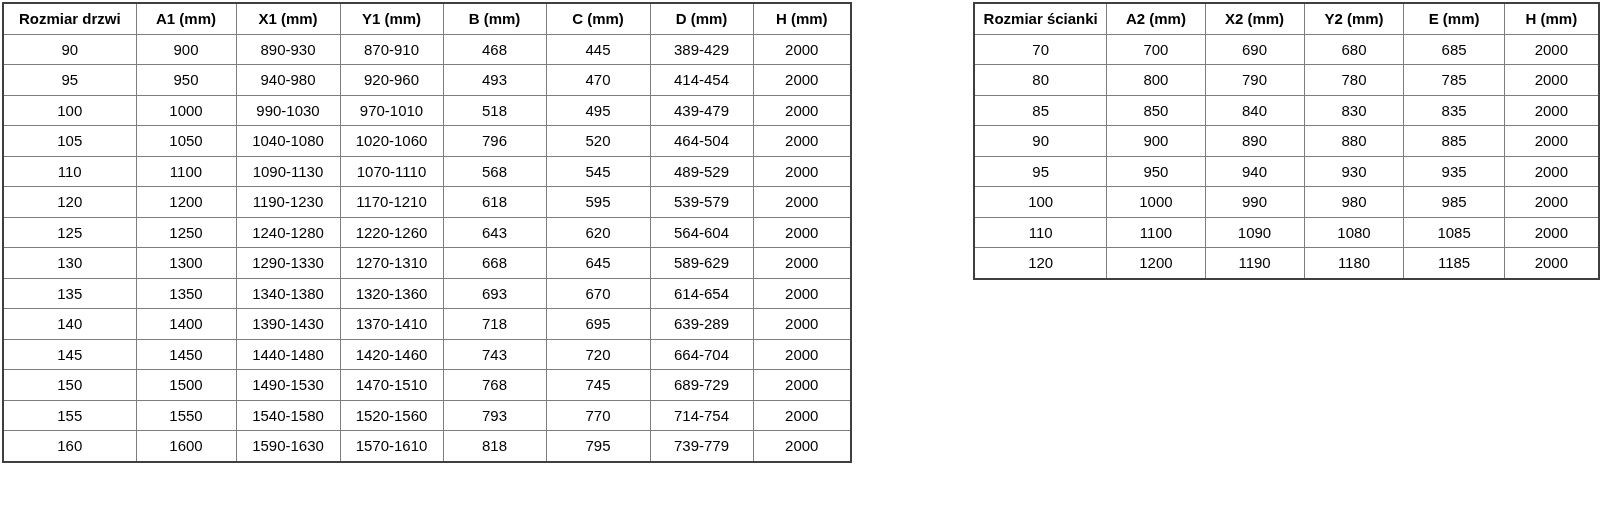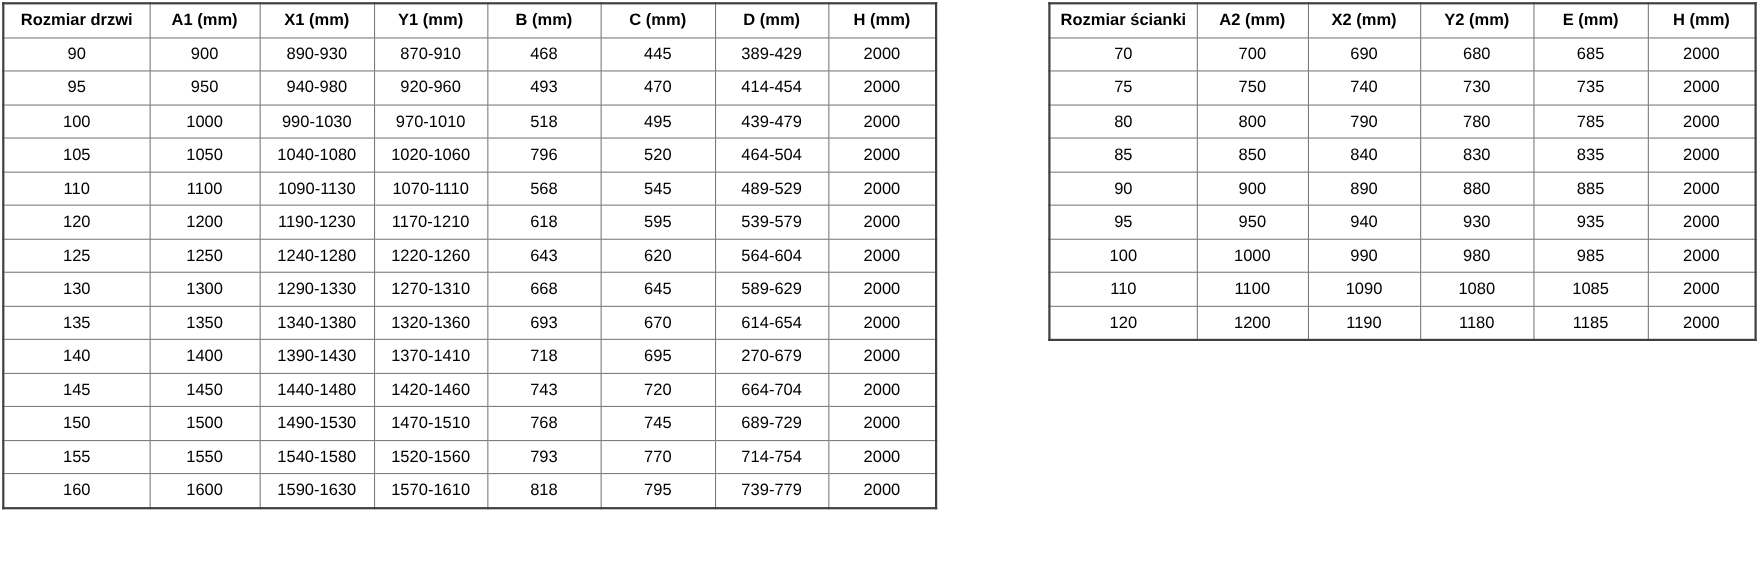--- a/index.html
+++ b/index.html
@@ -15,21 +15,21 @@
     position: relative;
     width: 1600px;
     height: 418px;
     background: #ffffff;
   }
   .table-wrap {
     position: absolute;
     top: 2px;
   }
   .table-wrap.left  { left: 2px;   }
-  .table-wrap.right { left: 953px; }
+  .table-wrap.right { left: 973px; }
 
   table.spec-table {
     border-collapse: collapse;
     table-layout: fixed;
     border: 2px solid #3f3f3f;
   }
   table.spec-table th,
   table.spec-table td {
     border: 1px solid #7d7d7d;
     height: 29.5px;
@@ -169,21 +169,21 @@
             <td>614-654</td>
             <td>2000</td>
           </tr>
           <tr>
             <td>140</td>
             <td>1400</td>
             <td>1390-1430</td>
             <td>1370-1410</td>
             <td>718</td>
             <td>695</td>
-            <td>270-679</td>
+            <td>639-289</td>
             <td>2000</td>
           </tr>
           <tr>
             <td>145</td>
             <td>1450</td>
             <td>1440-1480</td>
             <td>1420-1460</td>
             <td>743</td>
             <td>720</td>
             <td>664-704</td>
@@ -246,28 +246,20 @@
         <tbody>
           <tr>
             <td>70</td>
             <td>700</td>
             <td>690</td>
             <td>680</td>
             <td>685</td>
             <td>2000</td>
           </tr>
           <tr>
-            <td>75</td>
-            <td>750</td>
-            <td>740</td>
-            <td>730</td>
-            <td>735</td>
-            <td>2000</td>
-          </tr>
-          <tr>
             <td>80</td>
             <td>800</td>
             <td>790</td>
             <td>780</td>
             <td>785</td>
             <td>2000</td>
           </tr>
           <tr>
             <td>85</td>
             <td>850</td>

